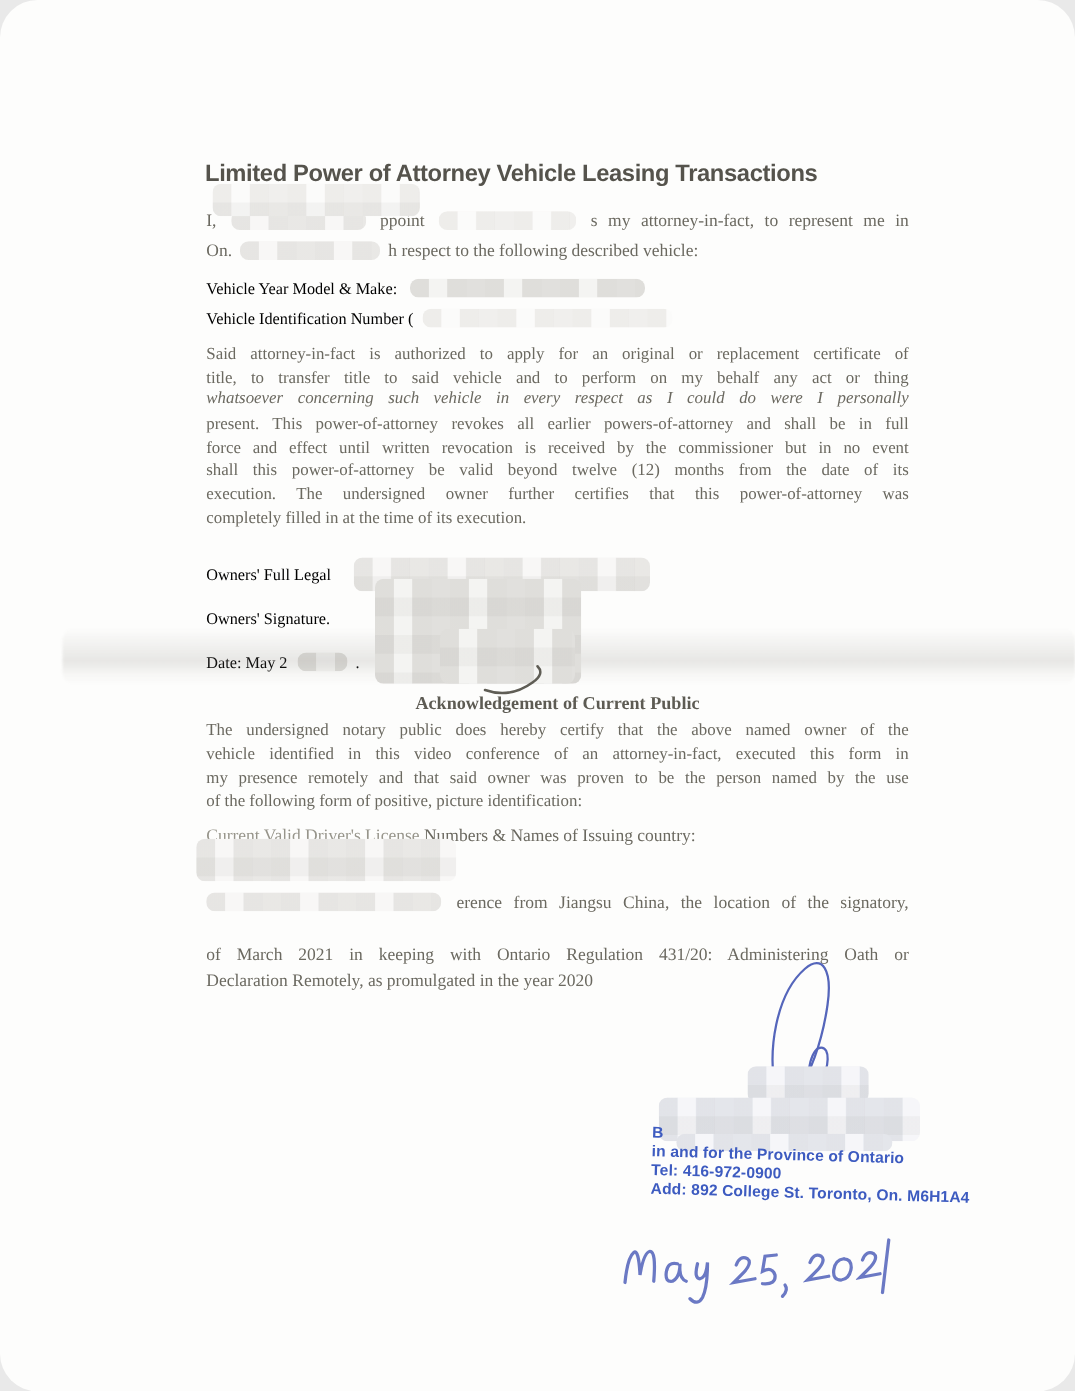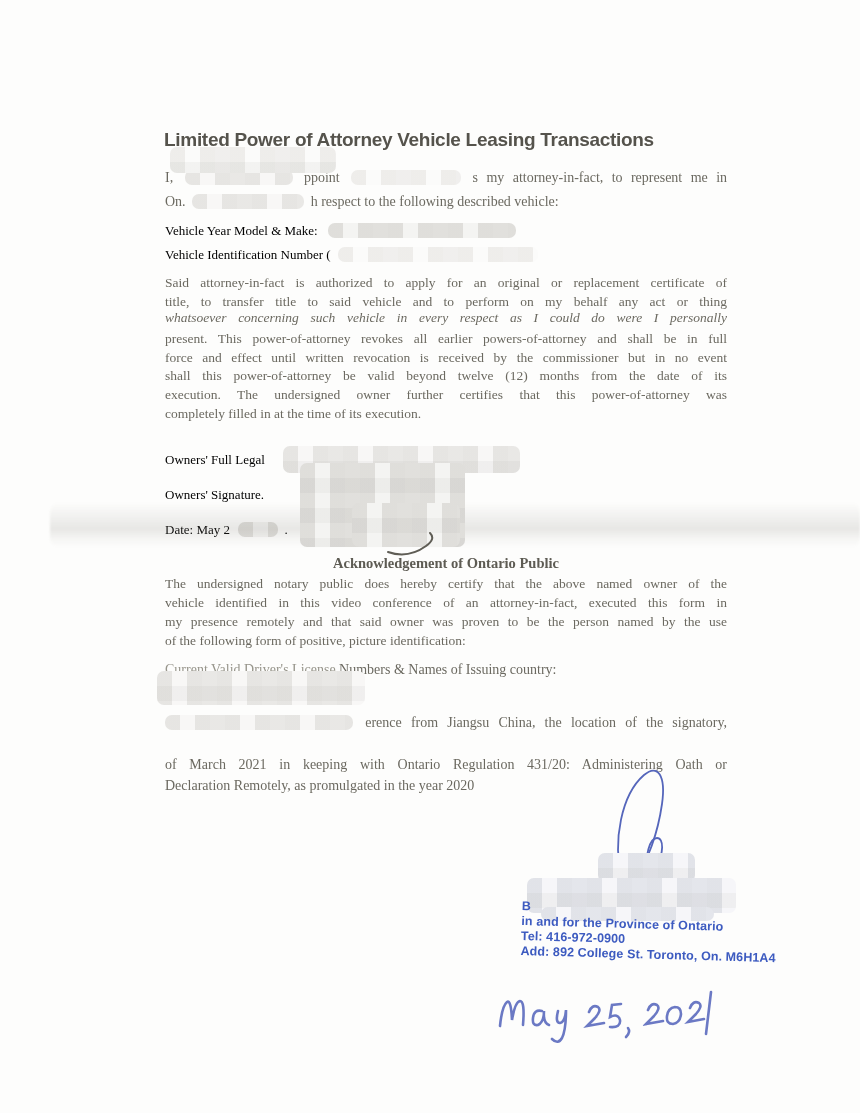--- a/index.html
+++ b/index.html
@@ -4,20 +4,21 @@
 <style>
   html,body { margin:0; padding:0; background:#e9e9e9; }
   #page {
     position:relative;
     width:860px; height:1113px;
     margin:0 auto;
     background:#fdfdfc;
     overflow:hidden;
     font-family:"Liberation Serif", serif;
     color:#6b6960;
+    border-radius:30px;
   }
 
   
   .abs { position:absolute; }
   .doc-title {
     left:164px; top:129px; width:580px;
     font-family:"Liberation Sans", sans-serif;
     font-weight:bold; font-size:19px; letter-spacing:-0.3px;
     color:#55534c;
   }
@@ -129,21 +130,21 @@
   <div class="abs mz" style="left:283px; top:446px; width:237px; height:27px;"></div>
   <div class="abs mz mz--dark" style="left:300px; top:463px; width:165px; height:84px;"></div>
   <div class="abs mz mz--dark" style="left:352px; top:503px; width:108px; height:44px;"></div>
 
   <svg class="abs" style="left:384px; top:531px;" width="62" height="26" viewBox="0 0 62 26">
     <path d="M 4 21 Q 24 28 42 15 Q 52 8 46 2" fill="none" stroke="#5f5d55" stroke-width="2" stroke-linecap="round"></path>
   </svg>
 
   <div class="abs mz mz--white" style="left:170px; top:147px; width:166px; height:26px;"></div>
 
-  <div class="abs heading" style="top:555px;">Acknowledgement of Ontario Public</div>
+  <div class="abs heading" style="top:555px;">Acknowledgement of Current Public</div>
   <div class="abs body-line just" style="top:575px;">The undersigned notary public does hereby certify that the above named owner of the</div>
   <div class="abs body-line just" style="top:594px;">vehicle identified in this video conference of an attorney-in-fact, executed this form in</div>
   <div class="abs body-line just" style="top:613px;">my presence remotely and that said owner was proven to be the person named by the use</div>
   <div class="abs body-line" style="top:632px;">of the following form of positive, picture identification:</div>
 
   <div class="abs body-line" style="top:661px; font-size:14px;">
     <span style="color:#97958b;">Current Valid Driver's License</span>
     <span>Numbers &amp; Names of Issuing country:</span>
   </div>
   <div class="abs mz" style="left:157px; top:671px; width:208px; height:34px;"></div>

